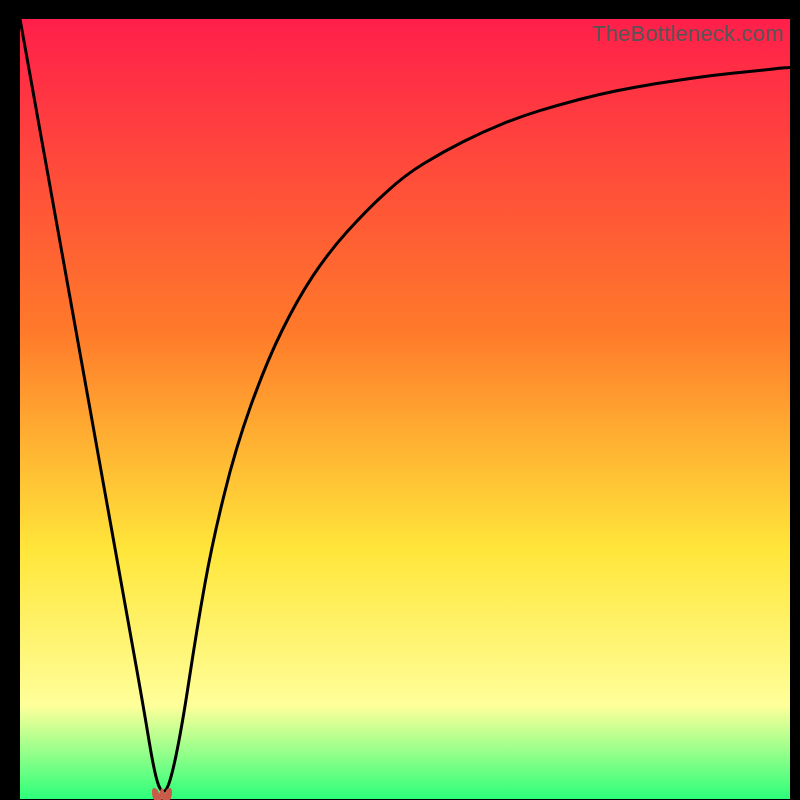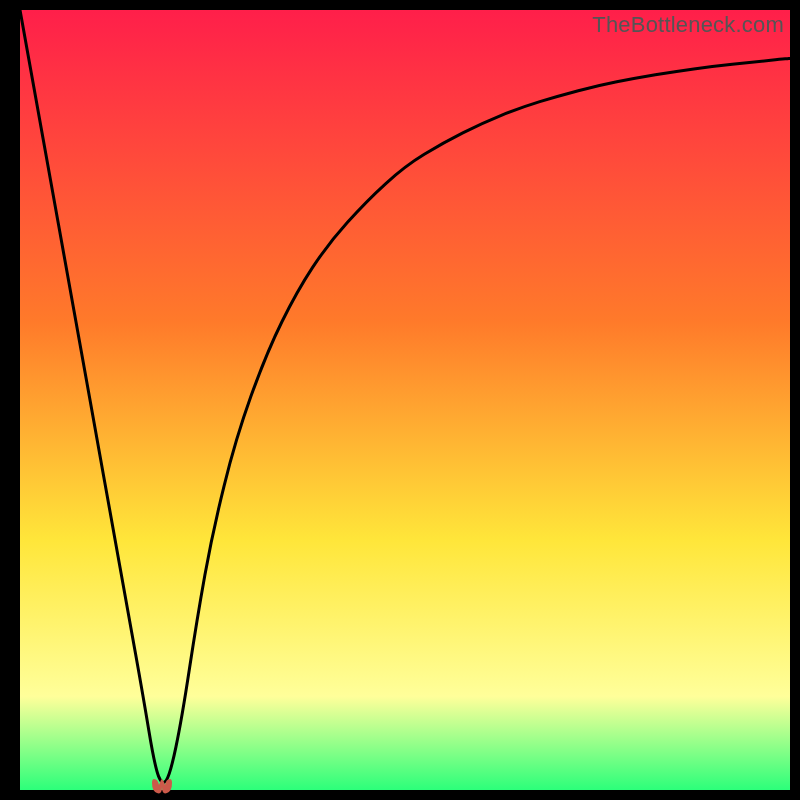--- a/index.html
+++ b/index.html
@@ -15,21 +15,21 @@
     position: absolute;
     left: 20px;
     top: 10px;
     width: 770px;
     height: 780px;
     background: #000;
   }
   .plot-area {
     position: absolute;
     left: 0;
-    top: 0;
+    top: 9px;
     width: 770px;
     height: 780px;
   }
   .gradient {
     position: absolute;
     left: 0;
     top: 0;
     width: 100%;
     height: 100%;
   }

